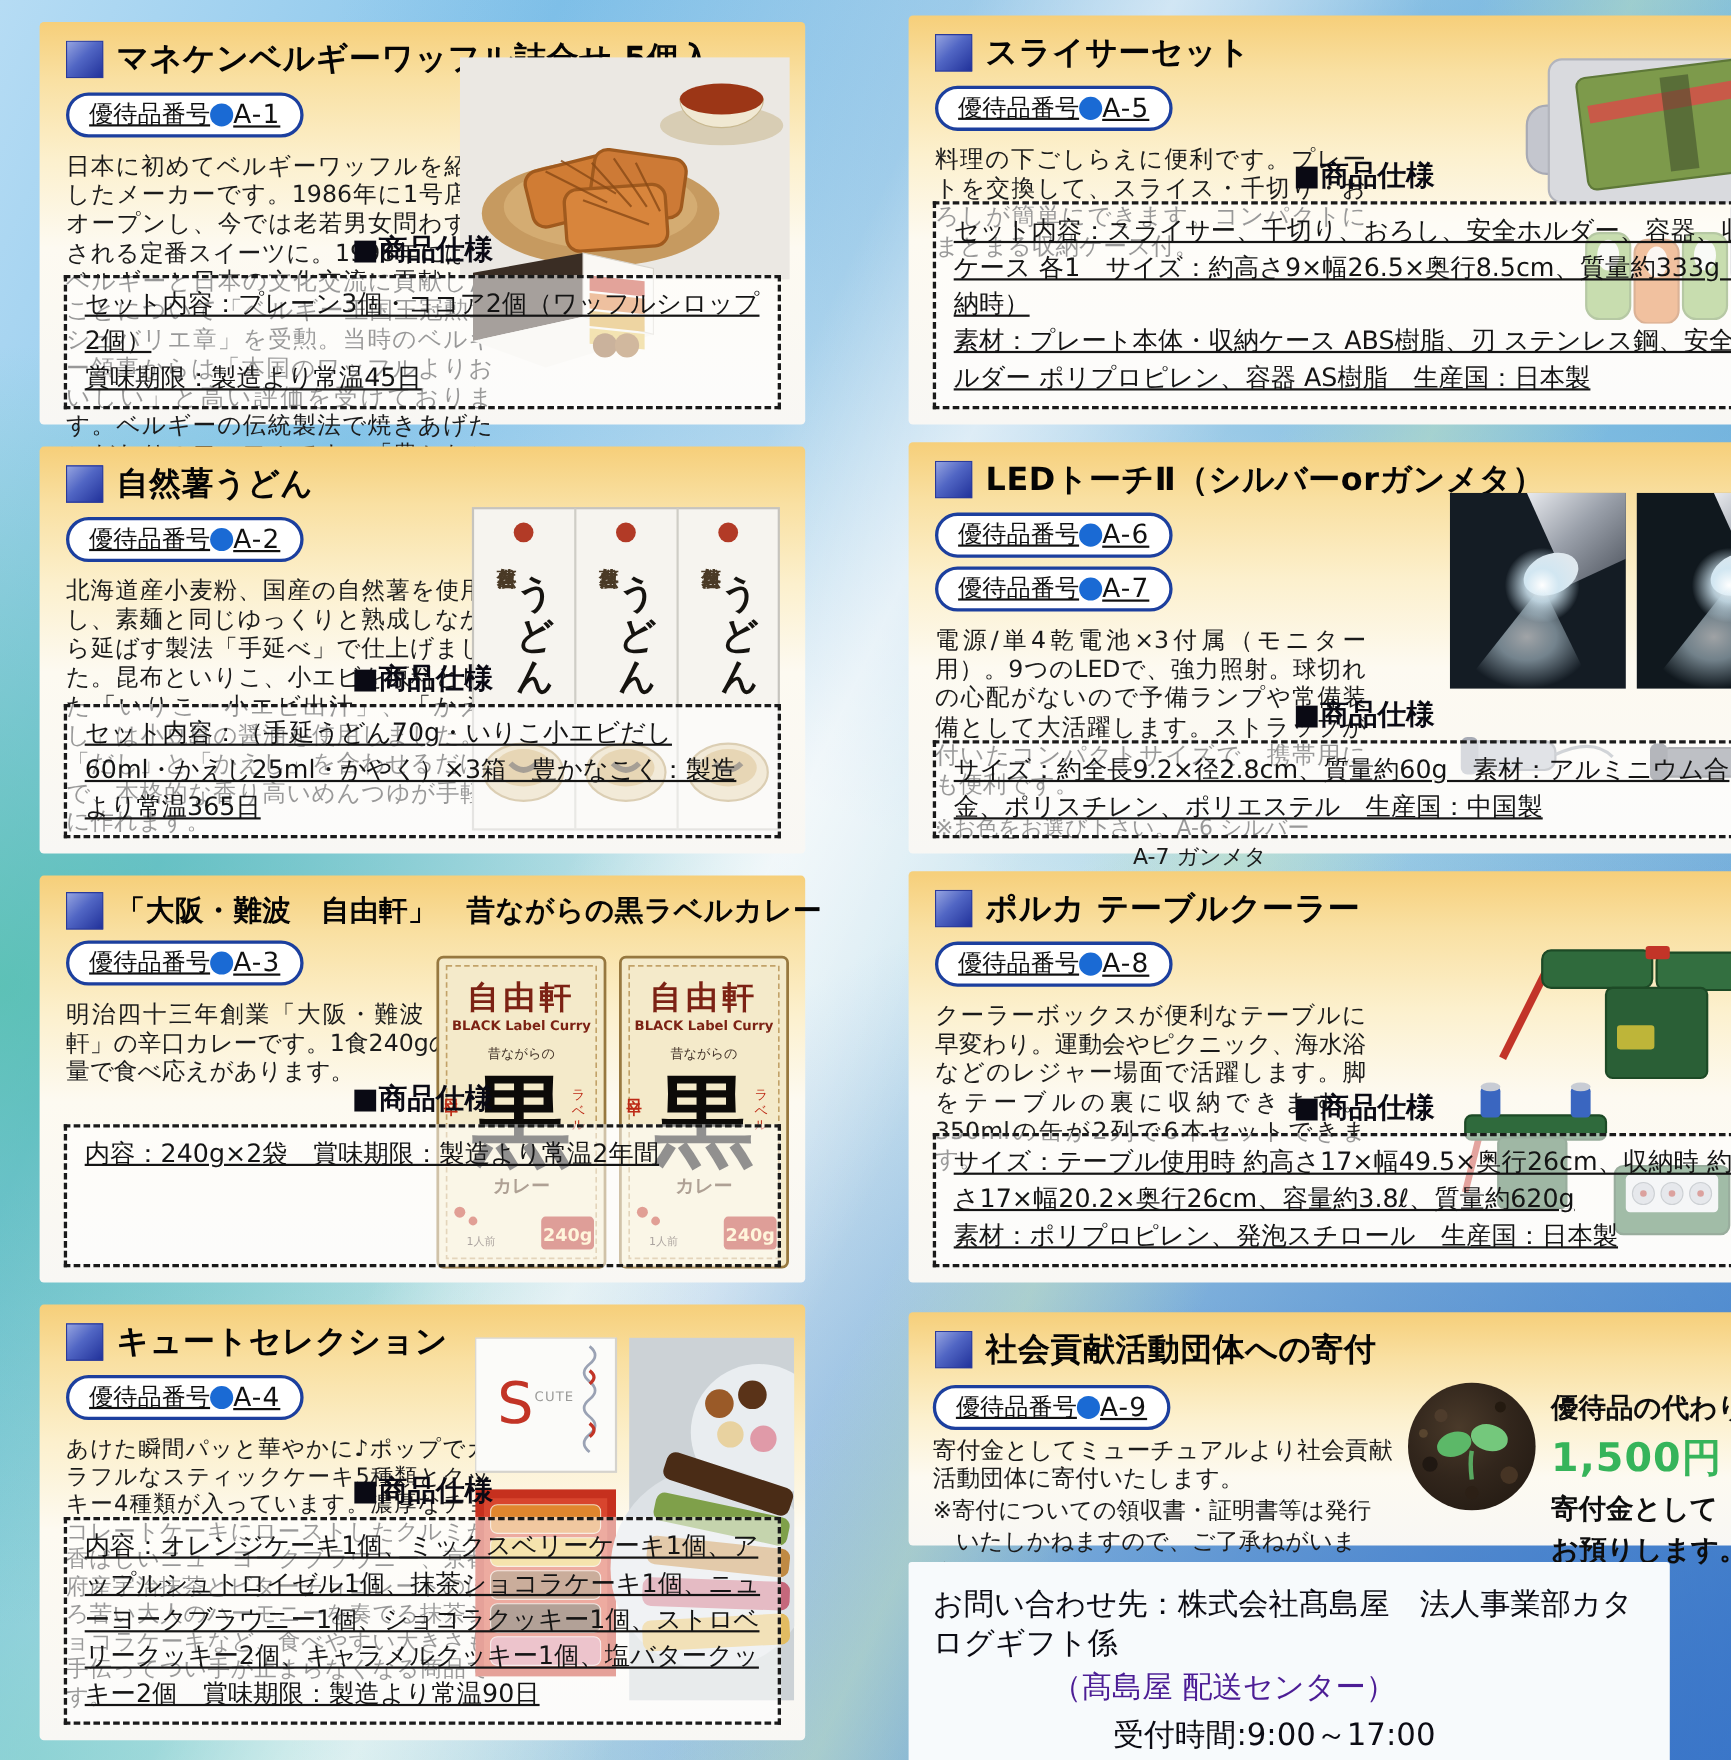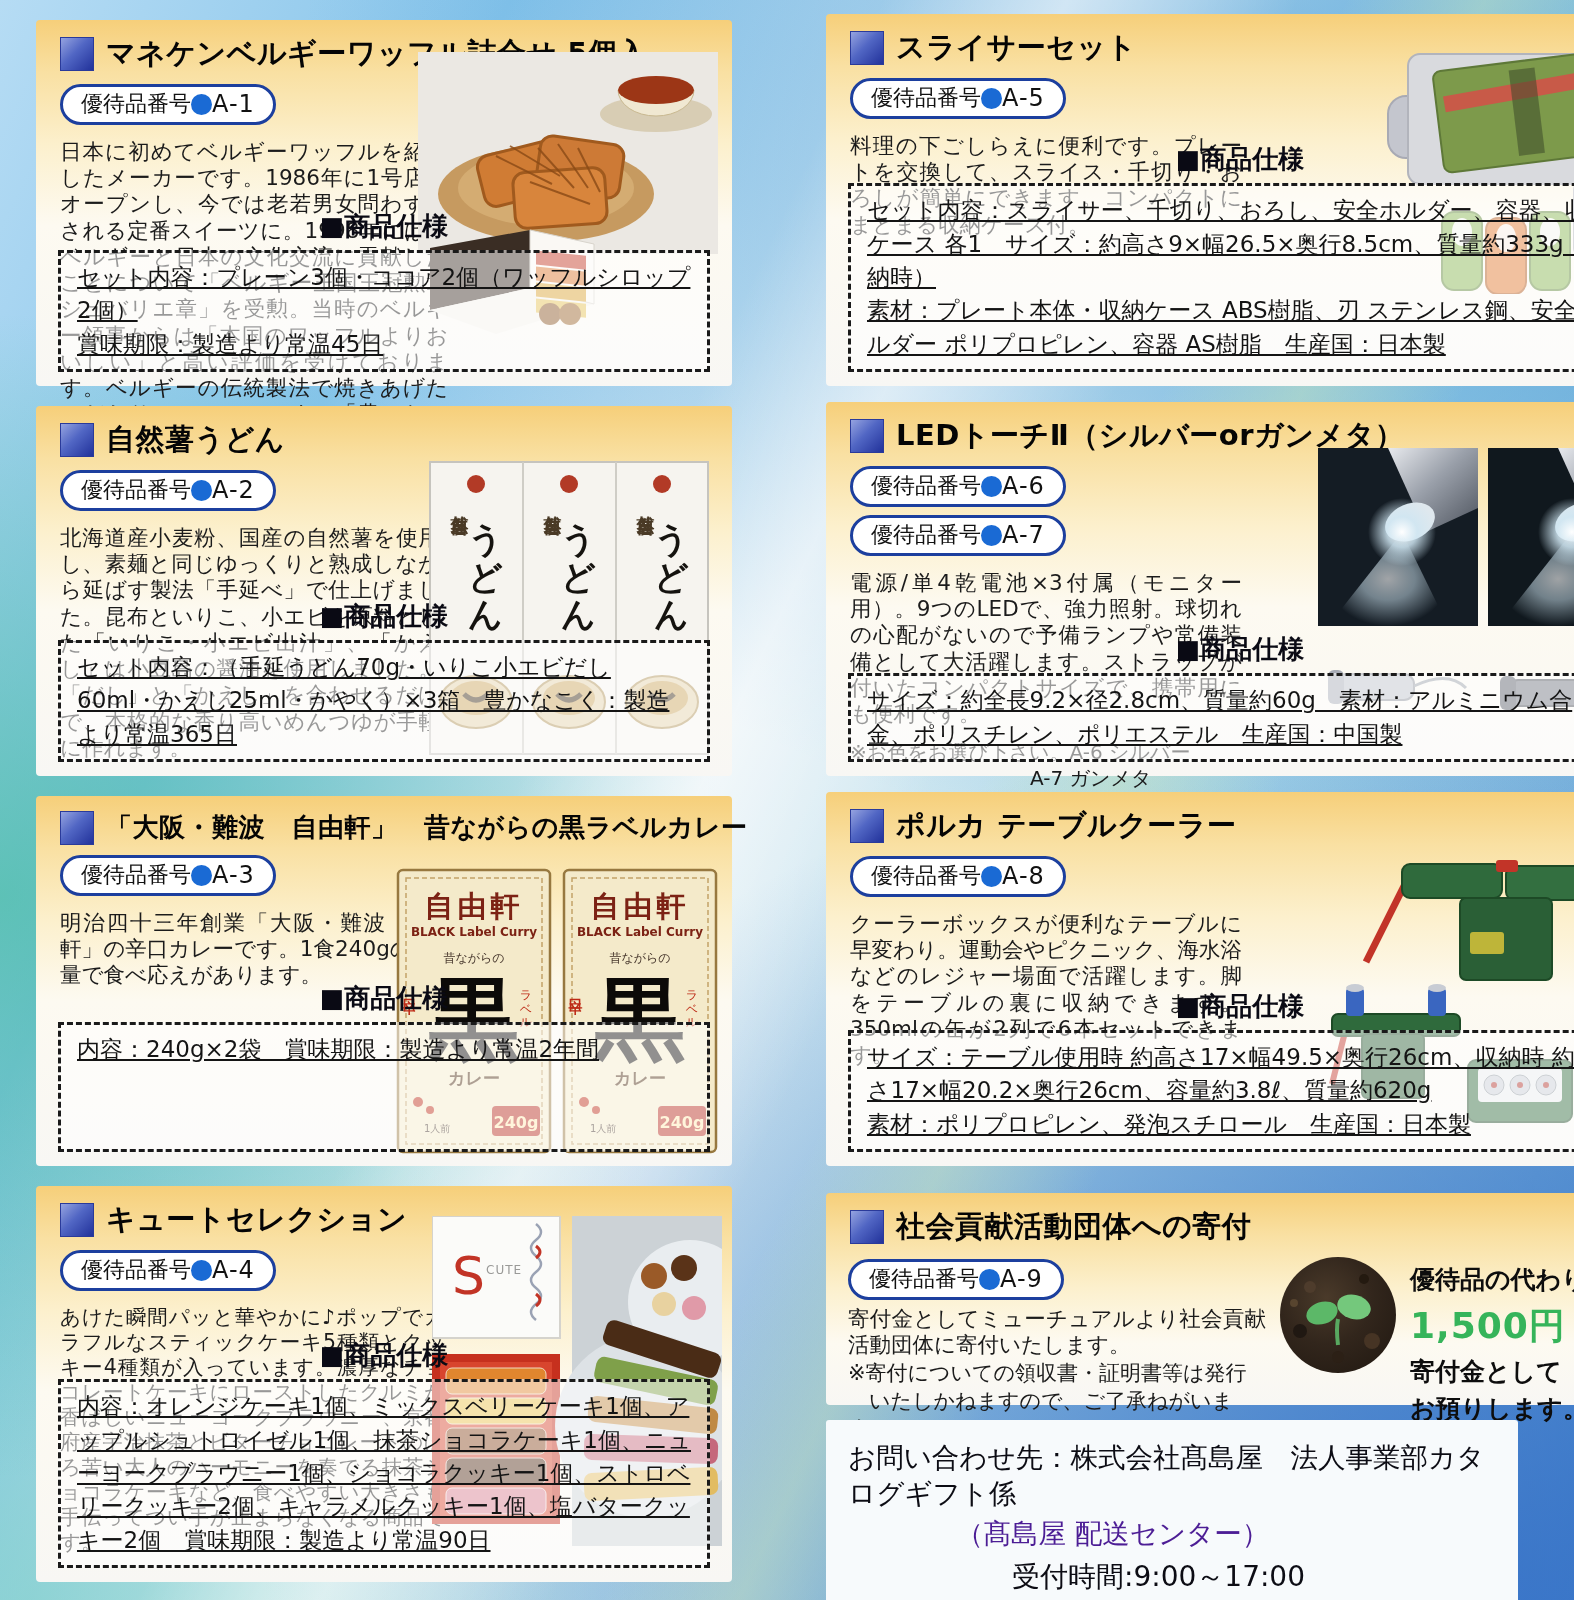--- a/index.html
+++ b/index.html
@@ -18,21 +18,21 @@
   .card{position:absolute;left:36px;width:696px;border-radius:4px;z-index:1;
     background:linear-gradient(180deg,#f6cf7a 0px,#f9e0a2 52px,#fcf0cd 125px,#fdfaf1 205px,#f8f7f4 100%);}
   .c-right{left:826px;width:828px;}
   .head{display:flex;align-items:center;gap:12px;padding:14px 24px 0;}
   .sq{flex:0 0 auto;width:34px;height:34px;
     background:linear-gradient(135deg,#9aa8e2 0%,#5166c4 45%,#1f2f98 100%);
     box-shadow:inset 0 0 0 1px #2a3a9a;}
   .title{margin:0;font-size:29px;font-weight:700;color:#050505;letter-spacing:.5px;white-space:nowrap;}
   #card3 .title{font-size:26px;}
   .badge{display:inline-flex;align-items:center;margin:10px 0 0 24px;
-    background:#fff;border:3px solid #1c3f9e;border-radius:22px;padding:2px 18px 3px;}
+    background:#fff;border:3px solid #1c3f9e;border-radius:22px;padding:2px 18px 3px;text-decoration:underline;}
   .badge + .badge{margin-top:8px;display:inline-flex;}
   .b-label{font-size:22px;color:#111;}
   .b-dot{width:21px;height:21px;border-radius:50%;background:#1a6ad4;}
   .b-code{font-size:24px;color:#111;letter-spacing:1px;}
   .badges{display:flex;flex-direction:column;align-items:flex-start;}
   .desc{margin:14px 24px 0;font-size:21.5px;line-height:1.22;color:#1b1b1b;text-align:justify;}
   .note{margin:12px 24px 0;font-size:20px;line-height:1.3;color:#1b1b1b;white-space:pre-line;}
   .pimg{position:absolute;margin:0;z-index:0;}
   .spec{position:absolute;left:22px;right:22px;bottom:14px;}
   .spec-head{text-align:center;font-size:26px;font-weight:700;color:#0a0a14;margin-bottom:6px;}

